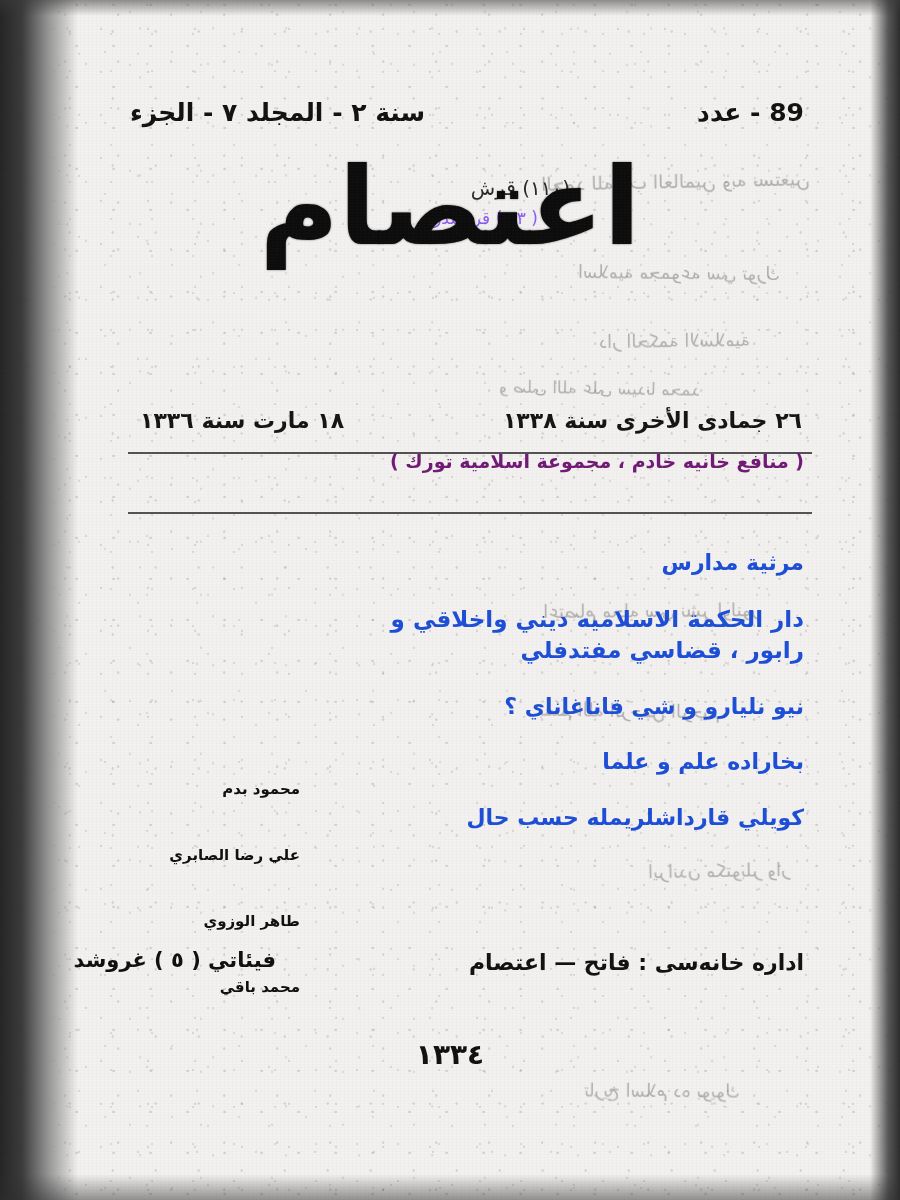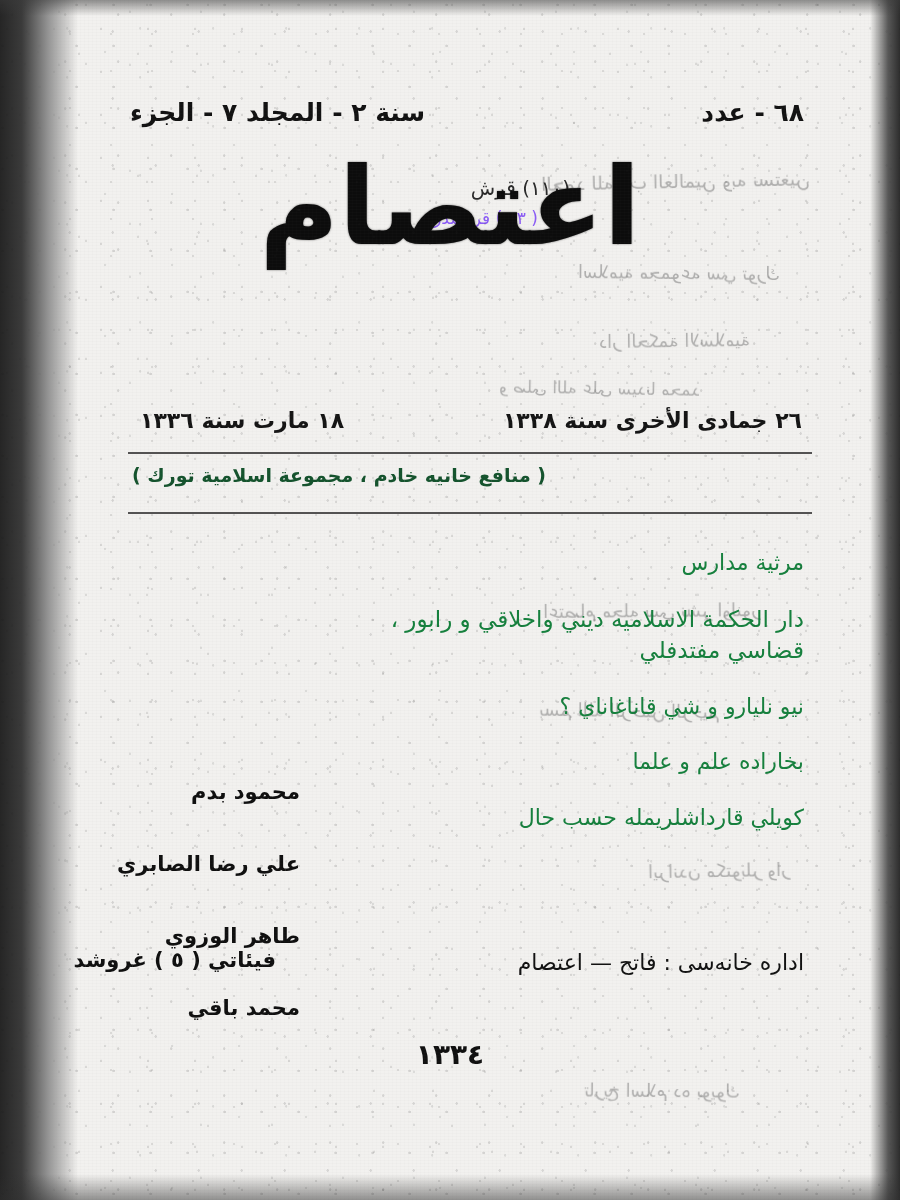--- a/index.html
+++ b/index.html
@@ -158,65 +158,65 @@
     position: absolute;
     height: 2px;
     background: #2a2a2a;
     opacity: .8;
   }
   .rule-top    { top: 452px; left: 128px; right: 88px; }
   .rule-bottom { top: 512px; left: 128px; right: 88px; }
 
   .banner-row {
     position: absolute;
-    top: 464px;
+    top: 450px;
     right: 96px;
     left: 132px;
-    text-align: left;
+    text-align: right;
     font-size: 19px;
-    color: #14532d;
+    color: #701a75;
     font-weight: bold;
   }
 
   
   .toc {
     position: absolute;
     top: 548px;
     right: 96px;
     width: 470px;
     text-align: right;
   }
   .toc-item {
     margin-bottom: 26px;
     font-size: 22px;
-    color: #15803d;
+    color: #1d4ed8;
     line-height: 1.35;
-    font-weight: normal;
+    font-weight: bold;
   }
   .toc-item.big { font-size: 23px; }
 
   .authors {
     position: absolute;
     top: 780px;
     right: 600px;
     text-align: right;
-    font-size: 21px;
+    font-size: 15px;
     font-weight: bold;
     color: #0f0f0f;
   }
   .authors div { margin-bottom: 48px; }
 
   .admin-line {
     position: absolute;
     top: 950px;
     right: 96px;
     width: 470px;
     text-align: right;
     font-size: 22px;
-    font-weight: normal;
+    font-weight: bold;
     color: #111;
   }
   .price-line {
     position: absolute;
     top: 948px;
     right: 624px;
     font-size: 21px;
     font-weight: bold;
     color: #0f0f0f;
     text-align: center;
@@ -242,21 +242,21 @@
   <div class="ghost" style="top:330px; right:150px; font-size:18px; transform:rotate(-.8deg) scaleX(-1);">دار الحكمة الاسلامية</div>
   <div class="ghost" style="top:378px; right:200px; font-size:17px; transform:rotate(1deg) scaleX(-1);">و صلى الله على سيدنا محمد</div>
   <div class="ghost" style="top:600px; right:140px; font-size:18px; transform:rotate(-.5deg) scaleX(-1);">اعتصام مجله سي نشر اولنور</div>
   <div class="ghost" style="top:700px; right:180px; font-size:18px; transform:rotate(.9deg) scaleX(-1);">بسم الله الرحمن الرحيم</div>
   <div class="ghost" style="top:860px; right:110px; font-size:18px; transform:rotate(-1deg) scaleX(-1);">ايراندن مكتوبلر وار</div>
   <div class="ghost" style="top:1080px; right:160px; font-size:18px; transform:rotate(.4deg) scaleX(-1);">تاريخ اسلام ده بويوك</div>
 
   <div class="content">
 
     <div class="issue-line">
-      <span>٦٨ - عدد</span>
+      <span>89 - عدد</span>
       <span>سنة ٢ - المجلد ٧ - الجزء</span>
     </div>
 
     <div class="sub-arabic">(١١٠) قرش</div>
     <div class="sub-arabic2">( ٥٣ ) قروشدر</div>
 
     <div class="masthead">
       <div class="logo-word">اعتصام</div>
     </div>
 

